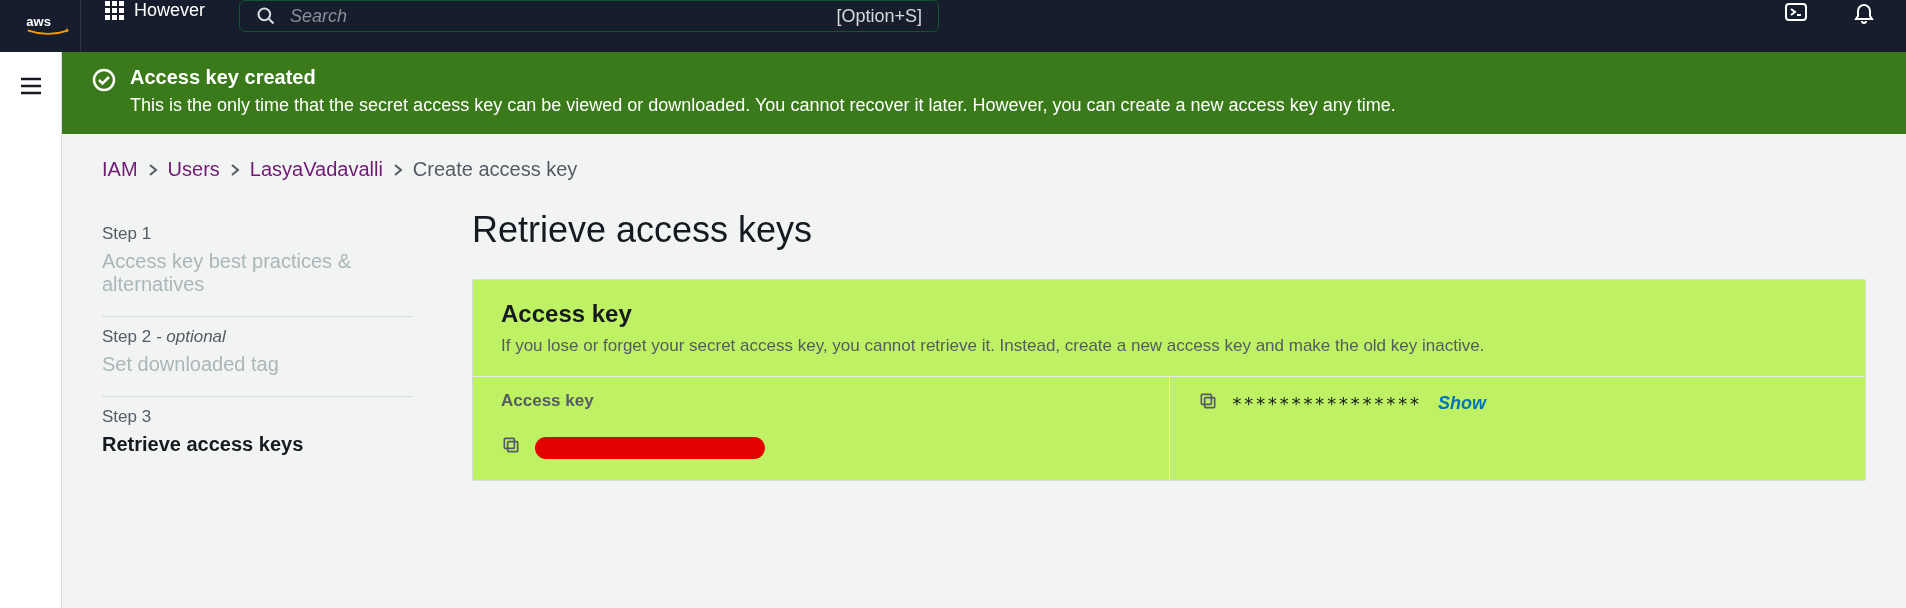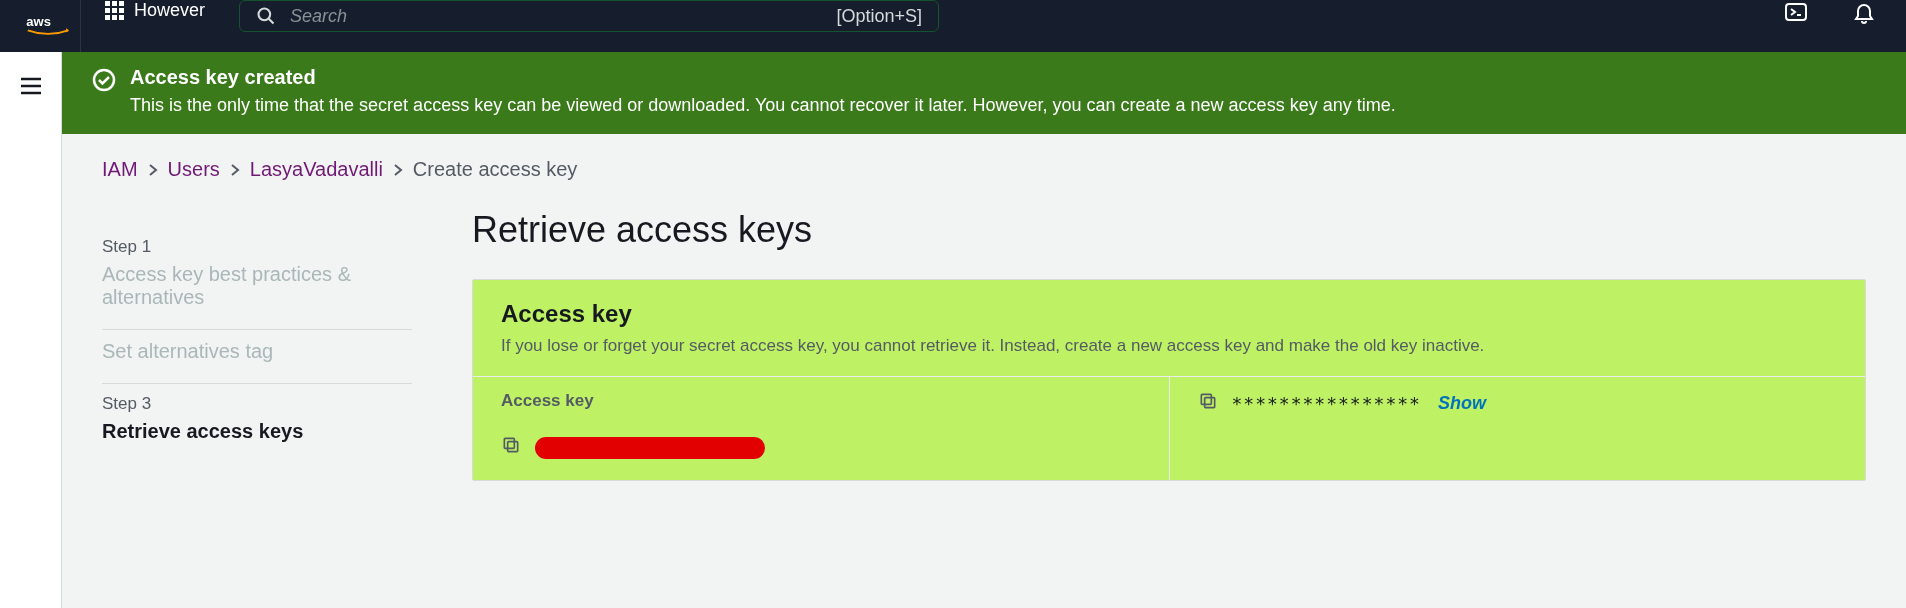--- a/index.html
+++ b/index.html
@@ -154,21 +154,22 @@
           <span>Create access key</span>
         </div>
 
         <div style="display:flex; gap:60px;align-items:center;">
           <div class="steps">
             <div class="step done">
               <div class="step-label"><span>Step 1</span><span class="opt"></span></div>
               <div class="step-name">Access key best practices &amp; alternatives</div>
             </div>
             <div class="step done">
-              <div class="step-name">Set alternatives tag</div>
+              <div class="step-label"><span>Step 2</span><span class="opt"> - optional</span></div>
+              <div class="step-name">Set downloaded tag</div>
             </div>
             <div class="step active">
               <div class="step-label"><span>Step 3</span><span class="opt"></span></div>
               <div class="step-name">Retrieve access keys</div>
             </div>
           </div>
 
           <div class="page">
             <h1 class="page-title">Retrieve access keys</h1>
 

